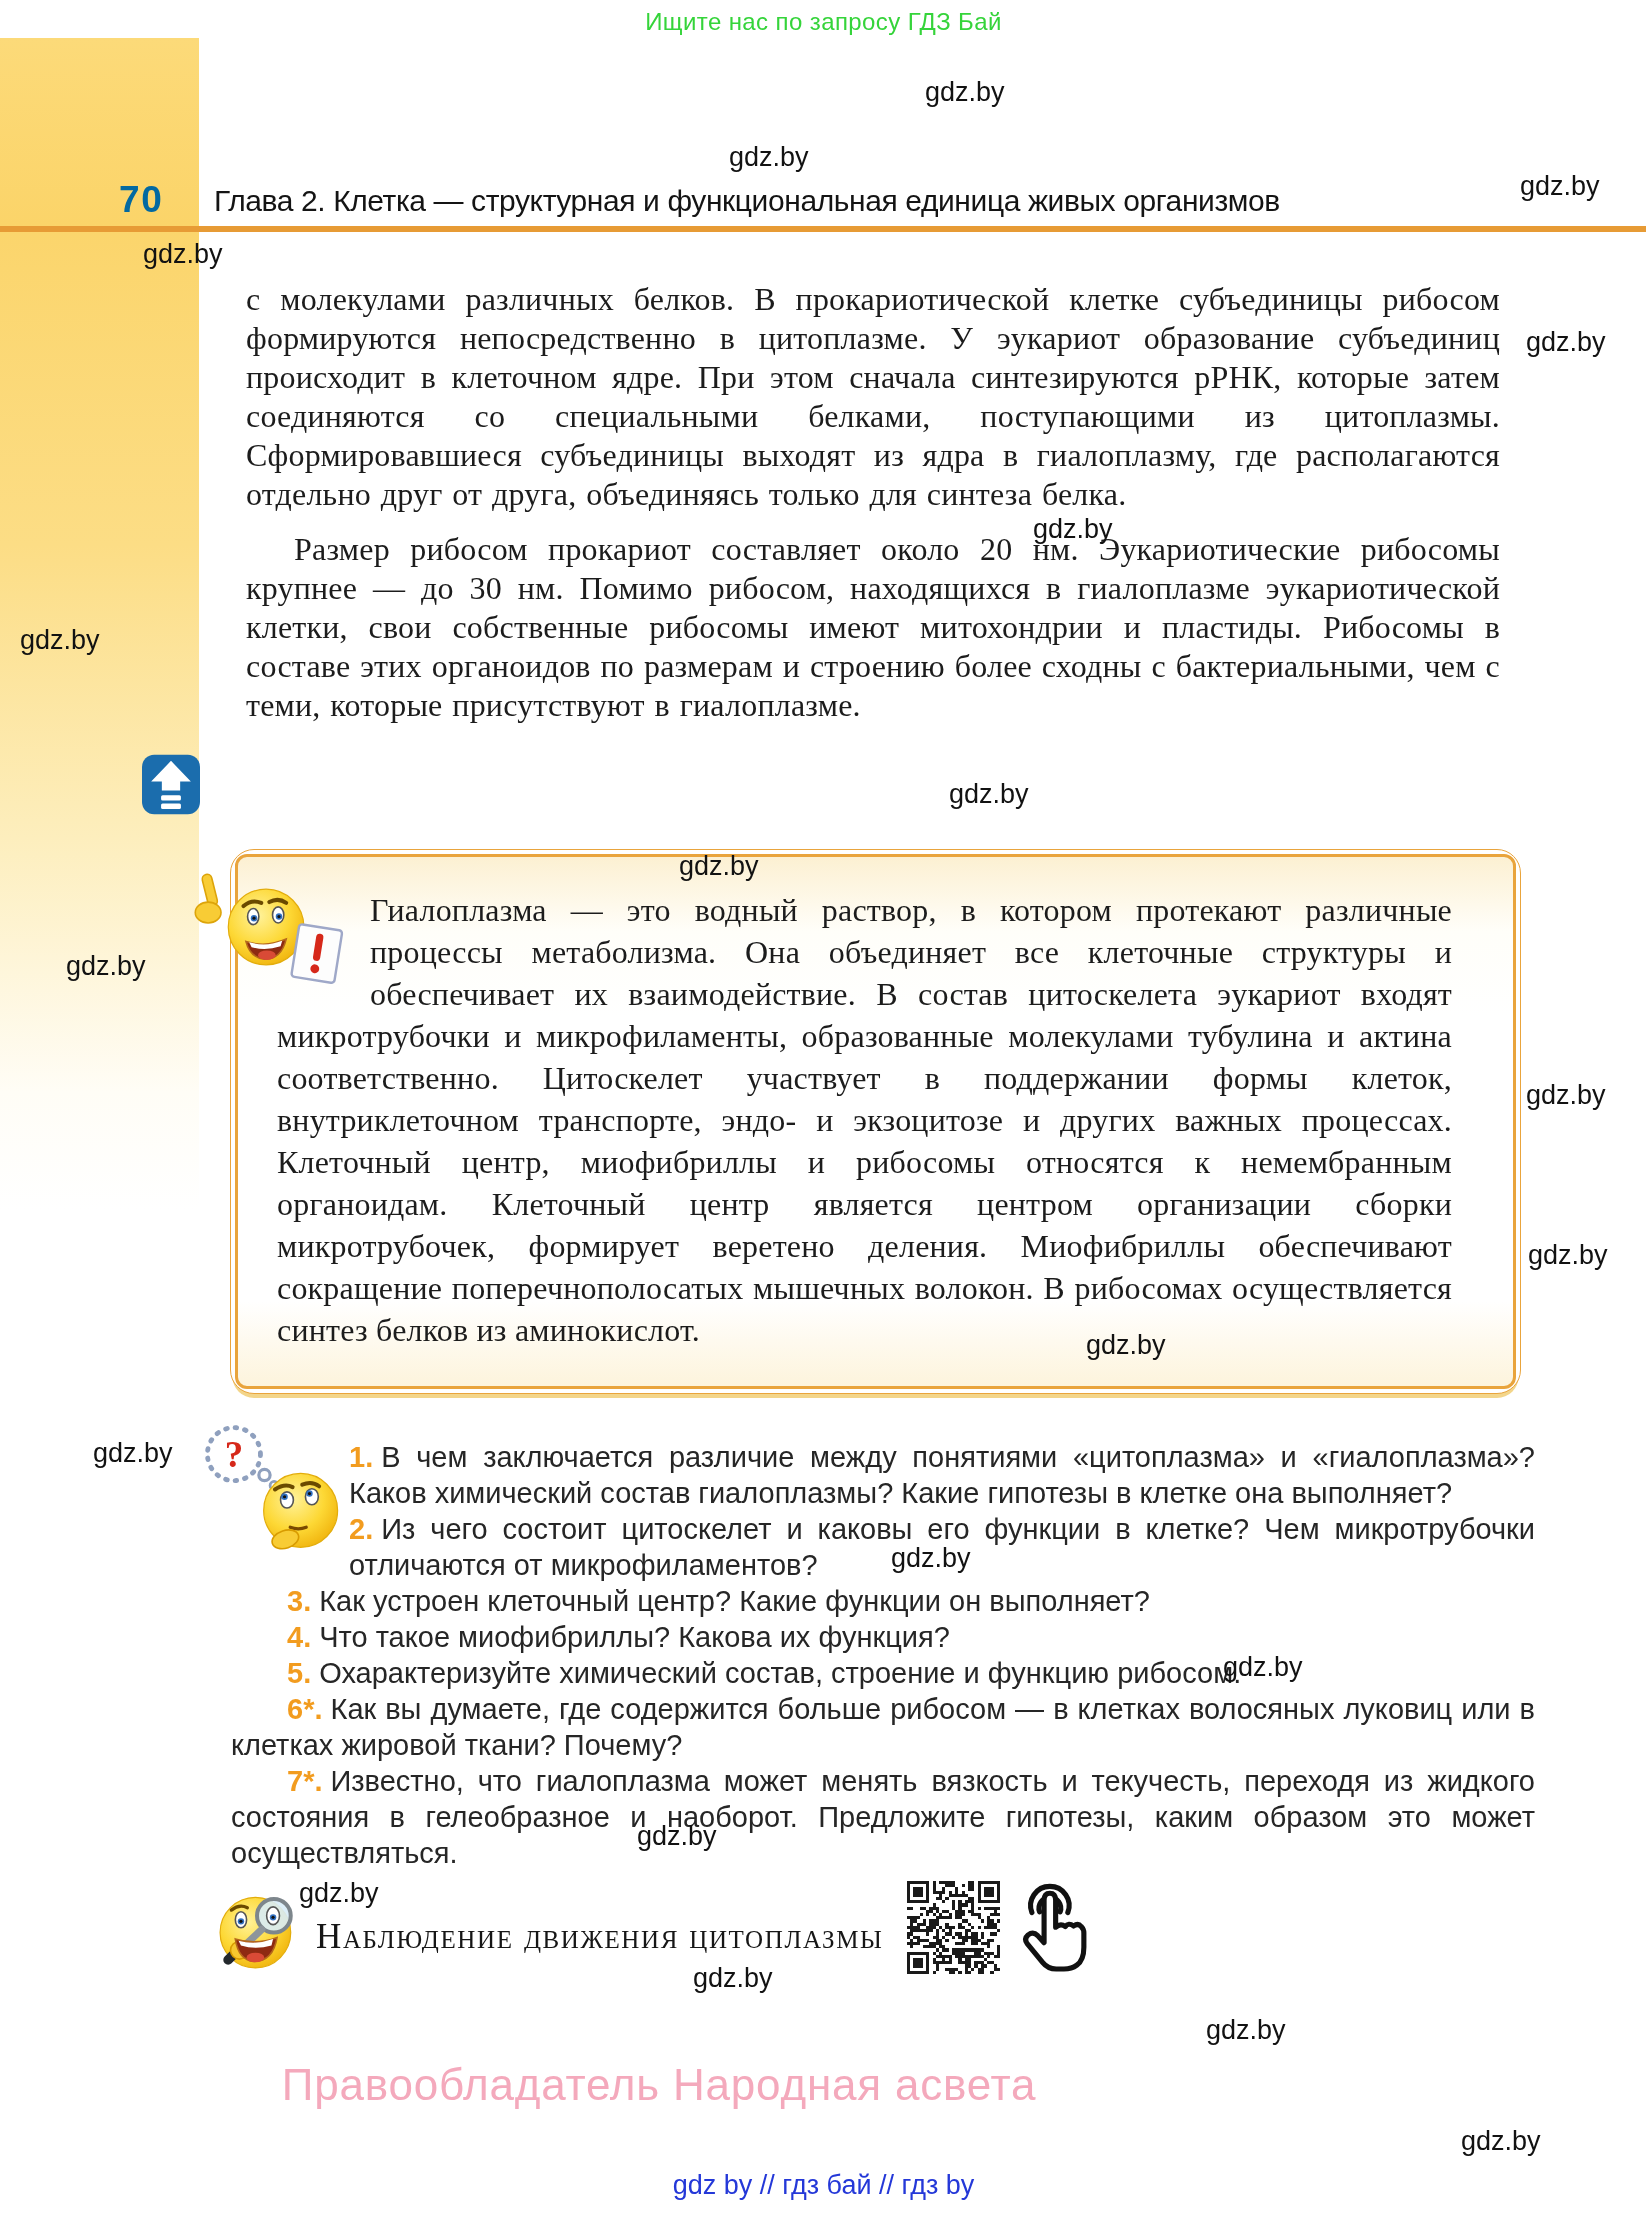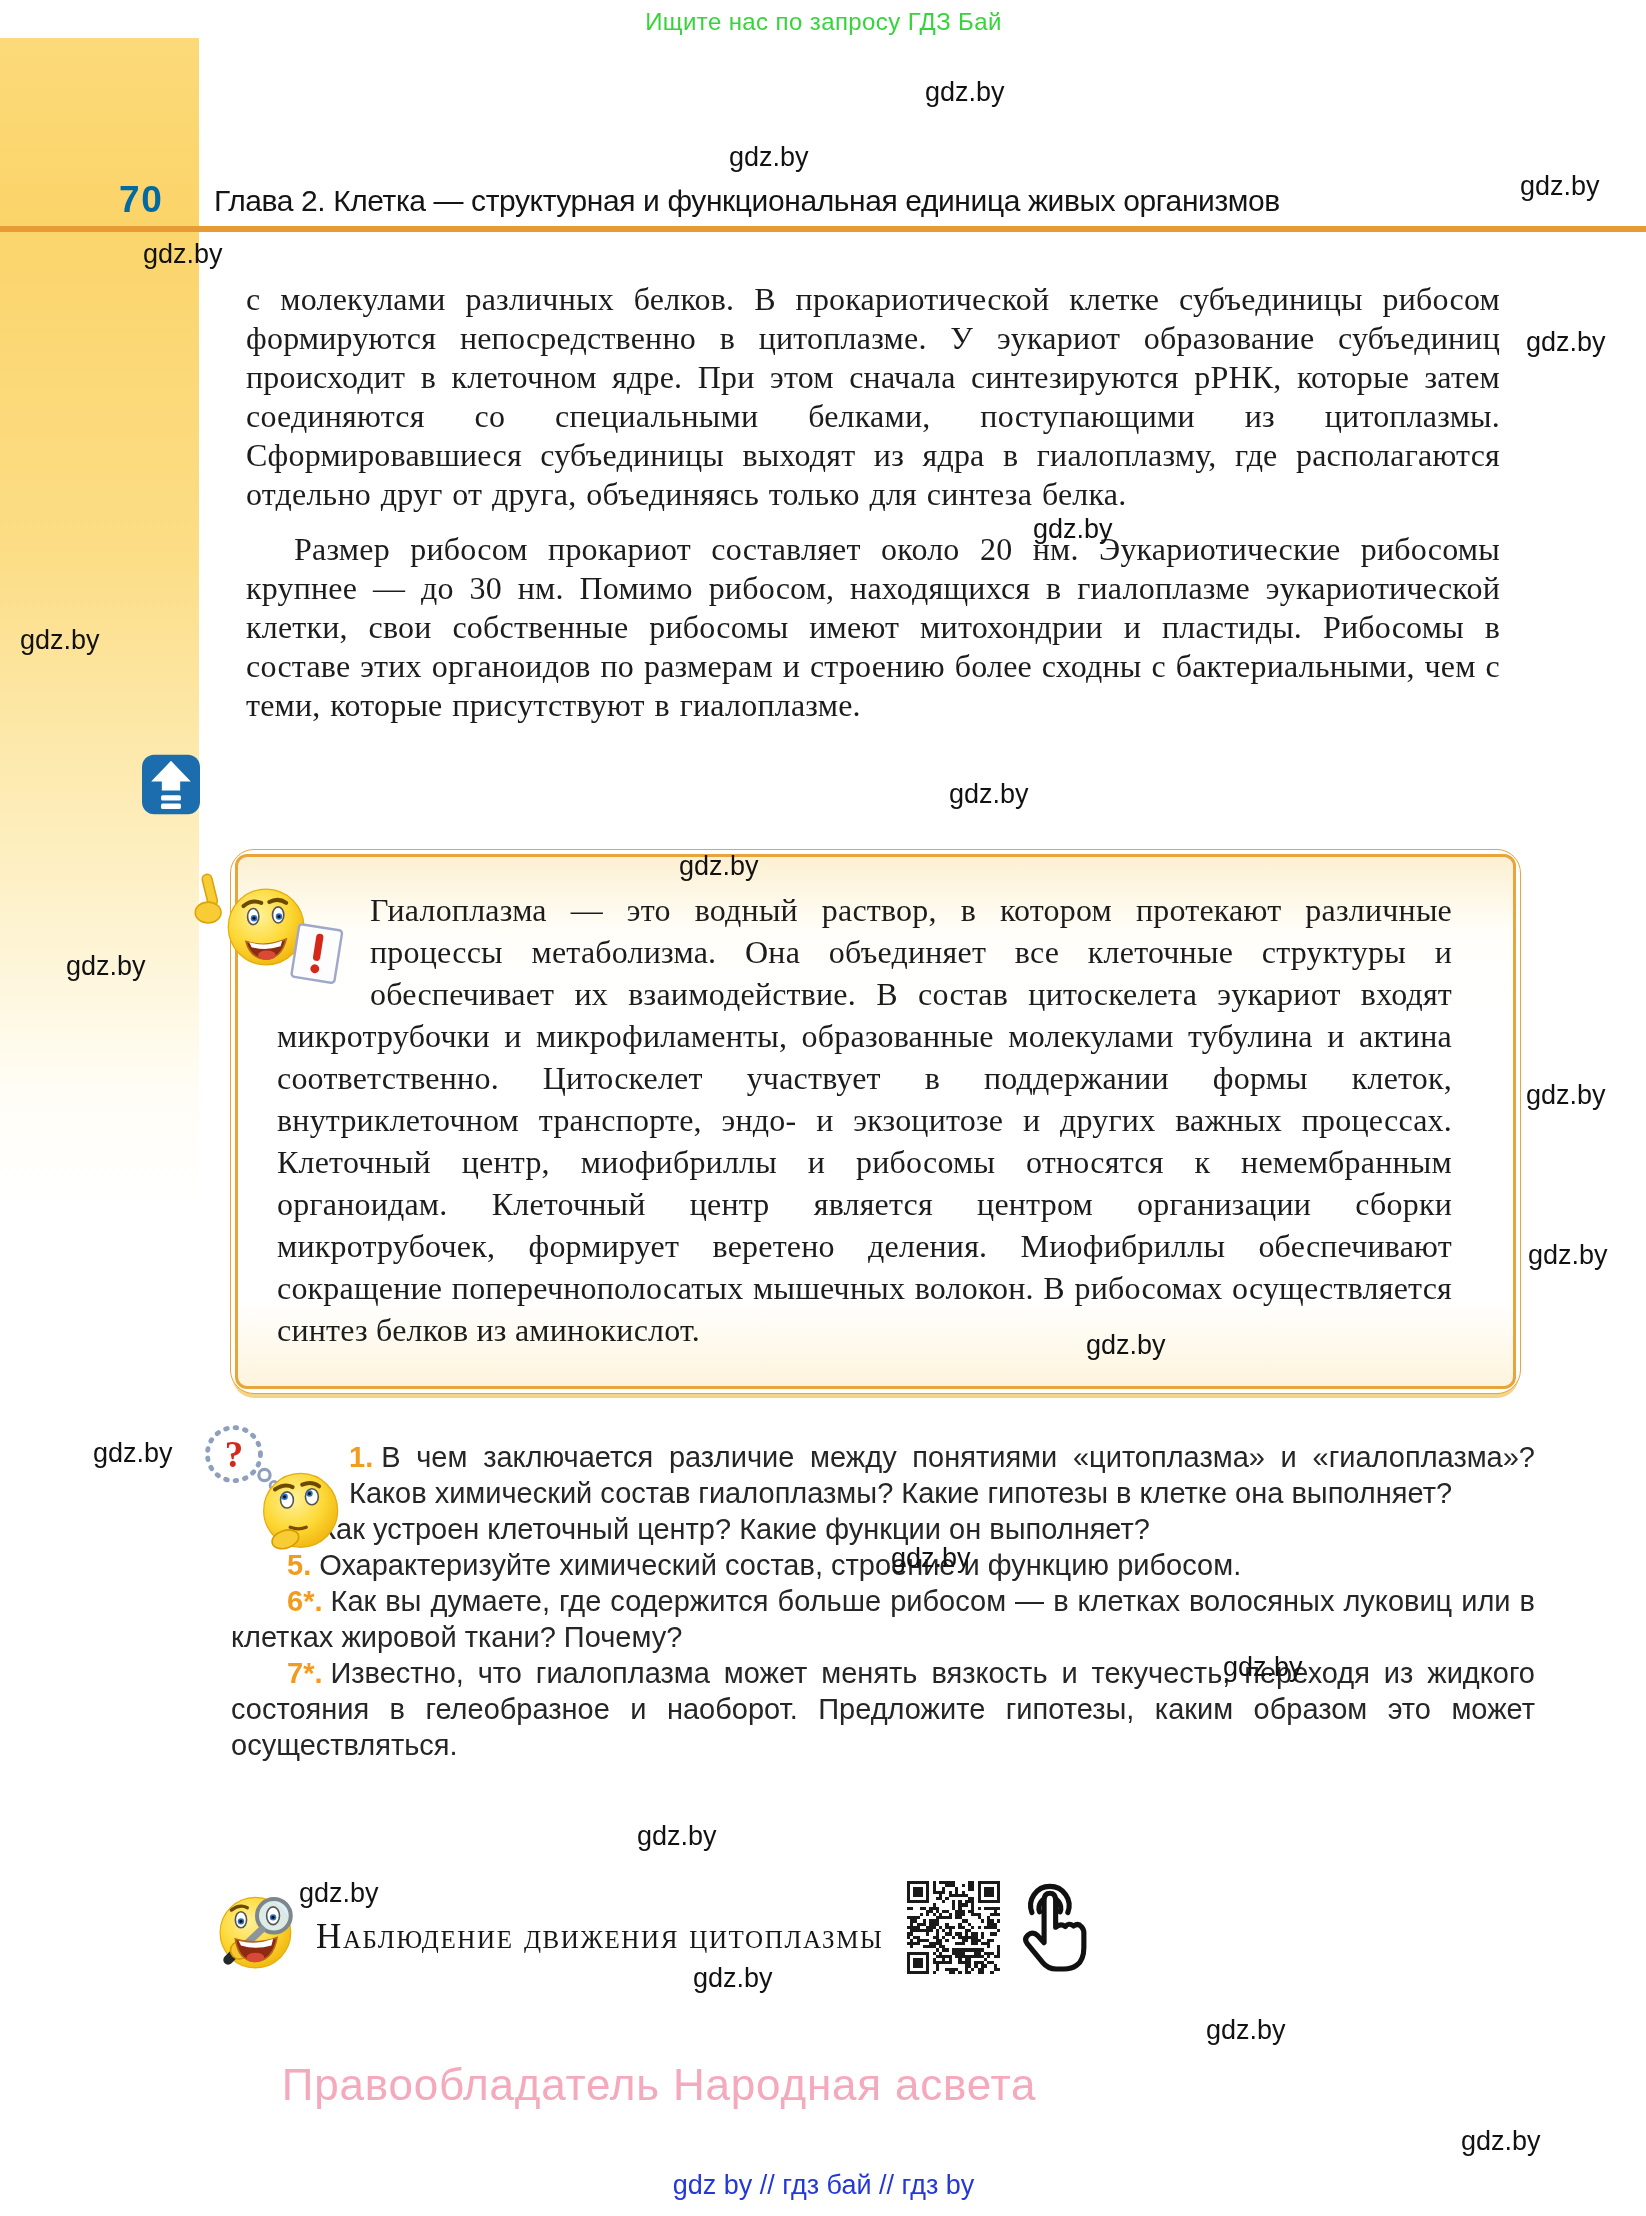--- a/index.html
+++ b/index.html
@@ -138,21 +138,23 @@
     <g transform="rotate(9 165 105)">
       <rect x="138" y="72" width="54" height="66" rx="4" fill="#fdfdfd" stroke="#9fa8c8" stroke-width="3"></rect>
       <rect x="161" y="80" width="9" height="34" rx="4.5" fill="#d6281a"></rect>
       <circle cx="165.5" cy="124" r="5.5" fill="#d6281a"></circle>
     </g>
   </svg>
 </div>
 
 <div class="questions">
   <p class="q q-block12"><span class="qnum">1.</span><span>В чем заключается различие между понятиями «цитоплазма» и «гиалоплазма»? Каков химический состав гиалоплазмы? Какие гипотезы в клетке она выполняет?</span></p>
+  <p class="q q-block12"><span class="qnum">2.</span><span>Из чего состоит цитоскелет и каковы его функции в клетке? Чем микротрубочки отличаются от микрофиламентов?</span></p>
   <p class="q q-hang"><span class="qnum">3.</span><span>Как устроен клеточный центр? Какие функции он выполняет?</span></p>
+  <p class="q q-hang"><span class="qnum">4.</span><span>Что такое миофибриллы? Какова их функция?</span></p>
   <p class="q q-hang"><span class="qnum">5.</span><span>Охарактеризуйте химический состав, строение и функцию рибосом.</span></p>
   <p class="q q-hang"><span class="qnum">6*.</span><span>Как вы думаете, где содержится больше рибосом — в клетках волосяных луковиц или в клетках жировой ткани? Почему?</span></p>
   <p class="q q-hang"><span class="qnum">7*.</span><span>Известно, что гиалоплазма может менять вязкость и текучесть, переходя из жидкого состояния в гелеобразное и наоборот. Предложите гипотезы, каким образом это может осуществляться.</span></p>
 </div>
 
 <div class="emoji-question">
   <svg viewBox="0 0 195 168" width="157" height="135">
     <defs>
       <radialGradient id="g2" cx="40%" cy="35%" r="75%">
         <stop offset="0%" stop-color="#fff29a"></stop>

